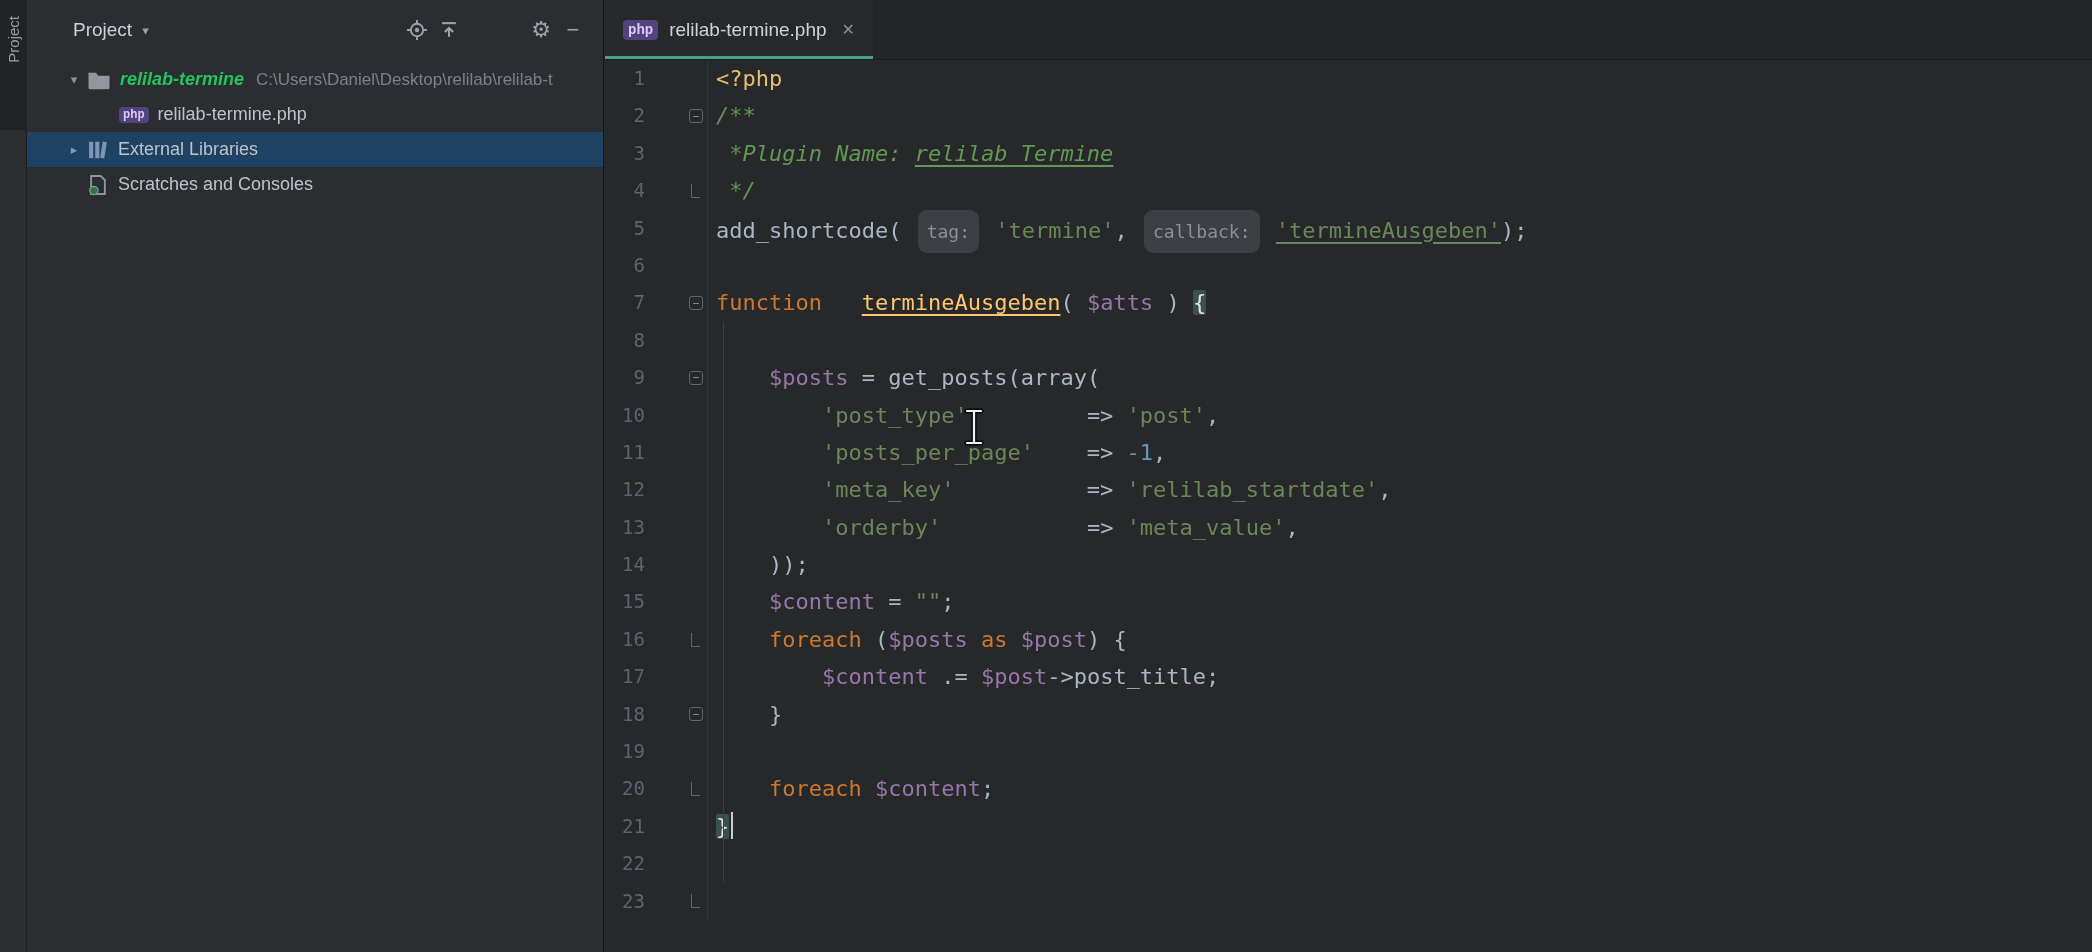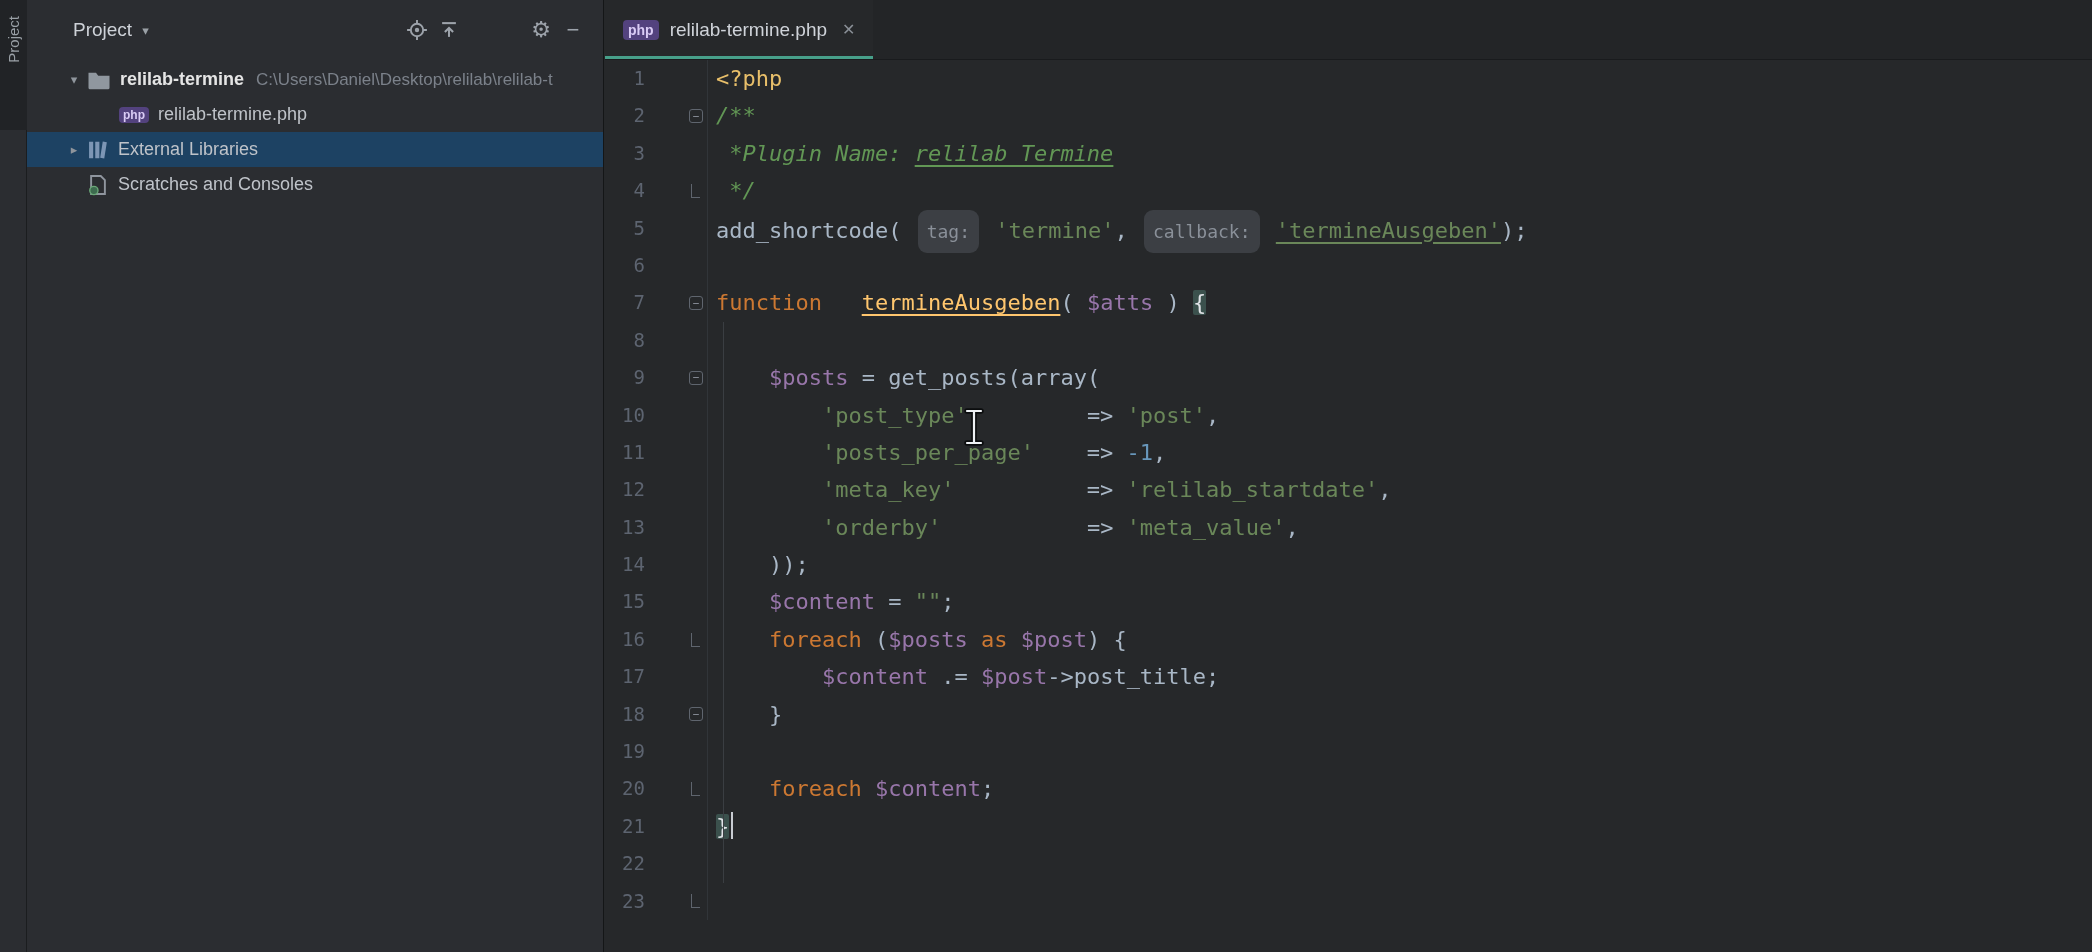--- a/index.html
+++ b/index.html
@@ -24,24 +24,24 @@
   .hicon { width:32px; height:32px; display:flex; align-items:center; justify-content:center;
            color:#9da3ab; font-size:22px; }
   .hicon.gap-right { margin-right:60px; }
 
   #tree { padding-top:2px; }
   .trow { height:35px; display:flex; align-items:center; font-size:18px;
           color:#bfc3c9; white-space:nowrap; overflow:hidden; }
   .trow.sel { background:#1d4263; }
   .chev { width:26px; text-align:center; color:#8f959c; font-size:13px; flex:none; }
   .ticon { margin-right:9px; flex:none; display:flex; align-items:center; }
-  .tlabel.bold { font-weight:bold; color:#e5e5e5; }
+  .tlabel.bold { font-weight:bold; color:#22c55e;font-style:italic; }
   .tpath { color:#7b818a; margin-left:12px; font-size:17px; }
   .phpbadge { background:#53427e; color:#d9cbf5; font-size:12px; font-weight:bold;
-              padding:2px 4px; border-radius:4px; font-family:Liberation Sans, sans-serif;
+              padding:2px 4px; border-radius:4px; font-family:Liberation Mono, monospace;
               line-height:1; display:inline-block; }
 
   
   #tabbar { position:absolute; left:605px; top:0; width:1487px; height:60px;
             background:#232527; border-bottom:1px solid #191b1d; display:flex; }
   .tab { display:flex; align-items:center; gap:11px; padding:0 18px;
          background:#26282a; position:relative; color:#cfd3d9; font-size:19px; }
   .tab::after { content:''; position:absolute; left:0; right:0; bottom:0;
                 height:3px; background:#47a08a; }
   .tab .phpbadge { font-size:14px; padding:3px 5px; }

